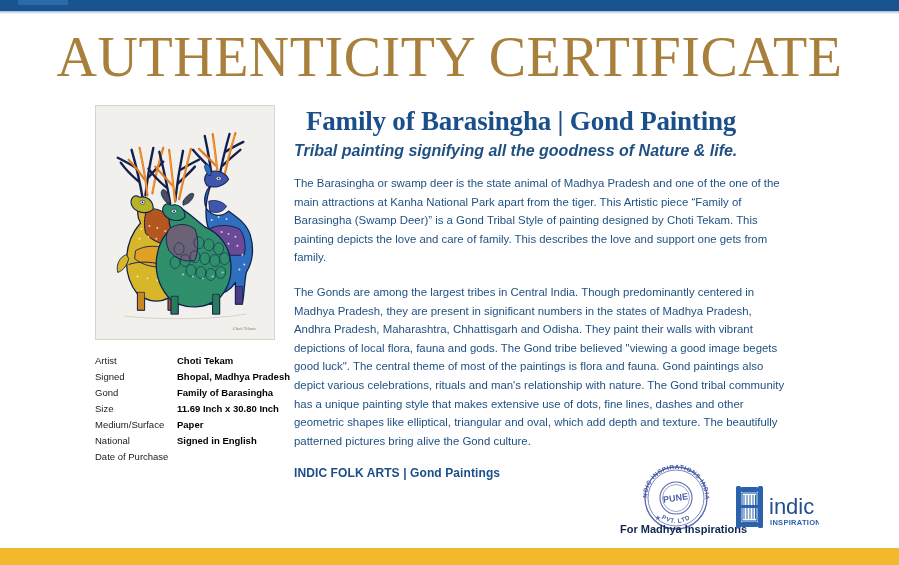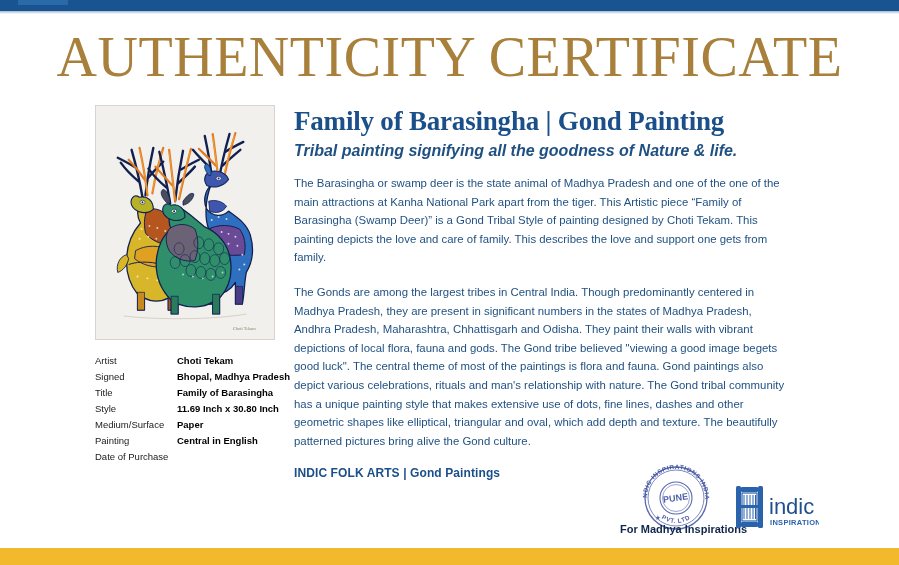--- a/index.html
+++ b/index.html
@@ -91,21 +91,21 @@
     position: absolute;
     left: 294px; top: 105px;
     width: 495px;
   }
   .item-title {
     font-family: "Liberation Serif", serif;
     font-size: 27px;
     line-height: 32px;
     font-weight: 700;
     color: #1b4f8a;
-    margin: 0 0 6px 0;
+    margin: 0 0 6px 12px;
     letter-spacing: -0.2px;
   }
   .item-tagline {
     font-size: 16px;
     font-style: italic;
     font-weight: 600;
     color: #1f5082;
     margin: 0 0 16px 0;
     line-height: 15px;
   }
@@ -359,34 +359,34 @@
       <tbody>
         <tr>
           <td class="meta-label">Artist</td>
           <td class="meta-value">Choti Tekam</td>
         </tr>
         <tr>
           <td class="meta-label">Signed</td>
           <td class="meta-value">Bhopal, Madhya Pradesh</td>
         </tr>
         <tr>
-          <td class="meta-label">Title</td>
+          <td class="meta-label">Gond</td>
           <td class="meta-value">Family of Barasingha</td>
         </tr>
         <tr>
-          <td class="meta-label">Style</td>
+          <td class="meta-label">Size</td>
           <td class="meta-value">11.69 Inch x 30.80 Inch</td>
         </tr>
         <tr>
           <td class="meta-label">Medium/Surface</td>
           <td class="meta-value">Paper</td>
         </tr>
         <tr>
-          <td class="meta-label">Painting</td>
-          <td class="meta-value">Central in English</td>
+          <td class="meta-label">National</td>
+          <td class="meta-value">Signed in English</td>
         </tr>
         <tr>
           <td class="meta-label">Date of Purchase</td>
           <td class="meta-value"></td>
         </tr>
       </tbody>
     </table>
   </div>
 
   <div class="right-col">

